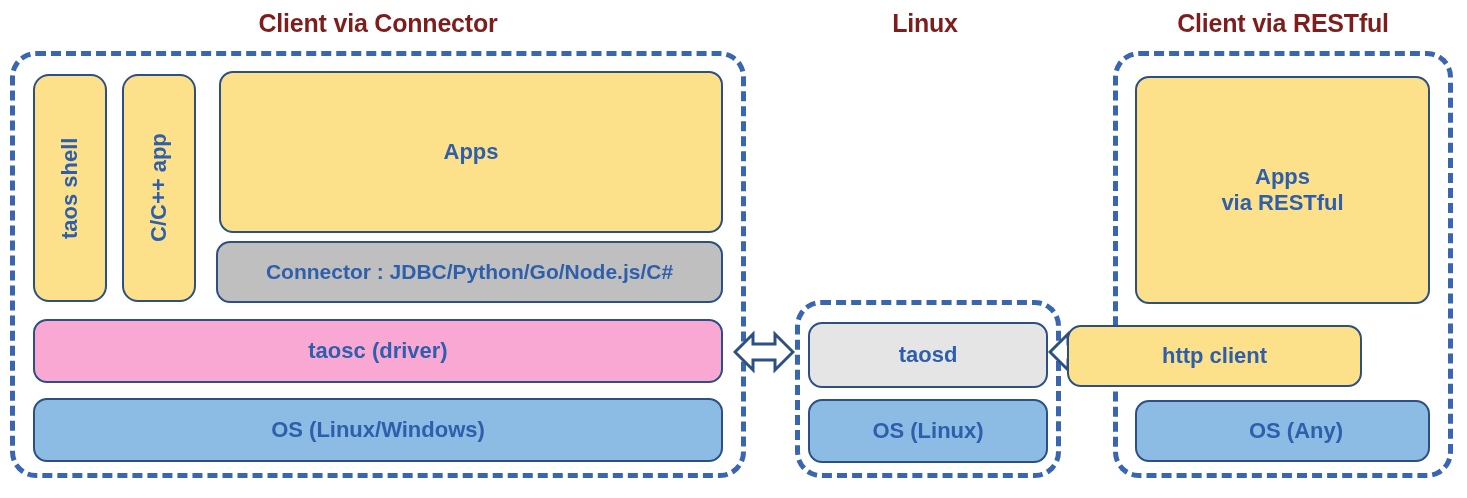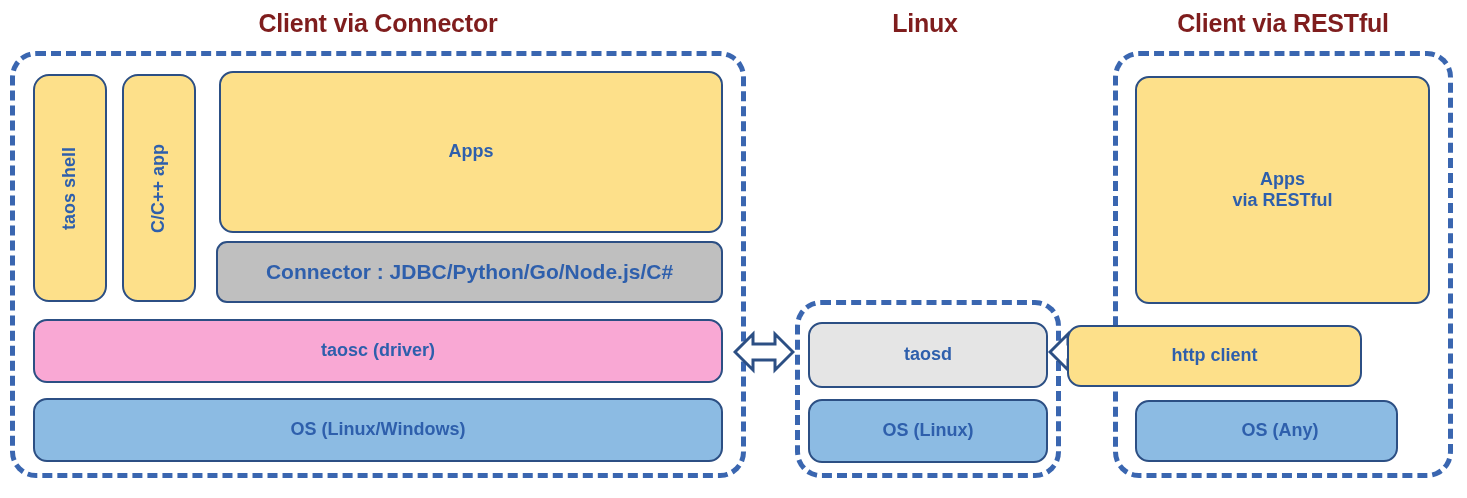--- a/index.html
+++ b/index.html
@@ -45,36 +45,36 @@
     position: absolute;
     box-sizing: border-box;
     border: 2px solid #2c4f84;
     border-radius: 14px;
     display: flex;
     align-items: center;
     justify-content: center;
     text-align: center;
     color: #2e5fac;
     font-weight: bold;
-    font-size: 18px;
+    font-size: 22px;
     line-height: 1.18;
   }
   .box.yellow { background: #fde08a; }
   .box.orange { background: #f9a8d4; }
   .box.blue   { background: #8cbbe3; }
   .box.green  { background: #e5e5e5; }
   .box.gray   { background: #bfbfbf; }
 
   .box.vertical {
     writing-mode: vertical-rl;
     transform: rotate(180deg);
     border-radius: 16px;
   }
 
-  .box.small-text { font-size: 21px; border-radius: 11px; }
+  .box.small-text { font-size: 21px; }
 
   
   .arrow {
     position: absolute;
   }
 </style>
 </head>
 <body>
 
 <div id="canvas">
@@ -121,15 +121,15 @@
 
   <div class="box yellow" style="left:1135px; top:76px; width:295px; height:228px;">
     <div>
       <span>Apps</span><br>
       <span>via RESTful</span>
     </div>
   </div>
 
   <div class="box yellow" style="left:1067px; top:325px; width:295px; height:62px;">http client</div>
 
-  <div class="box blue" style="left:1135px; top:400px; width:263px; height:62px;padding-left:27px;">OS (Any)</div>
+  <div class="box blue" style="left:1135px; top:400px; width:295px; height:62px;padding-left:27px;">OS (Any)</div>
 
 </div>
 
 </body></html>

